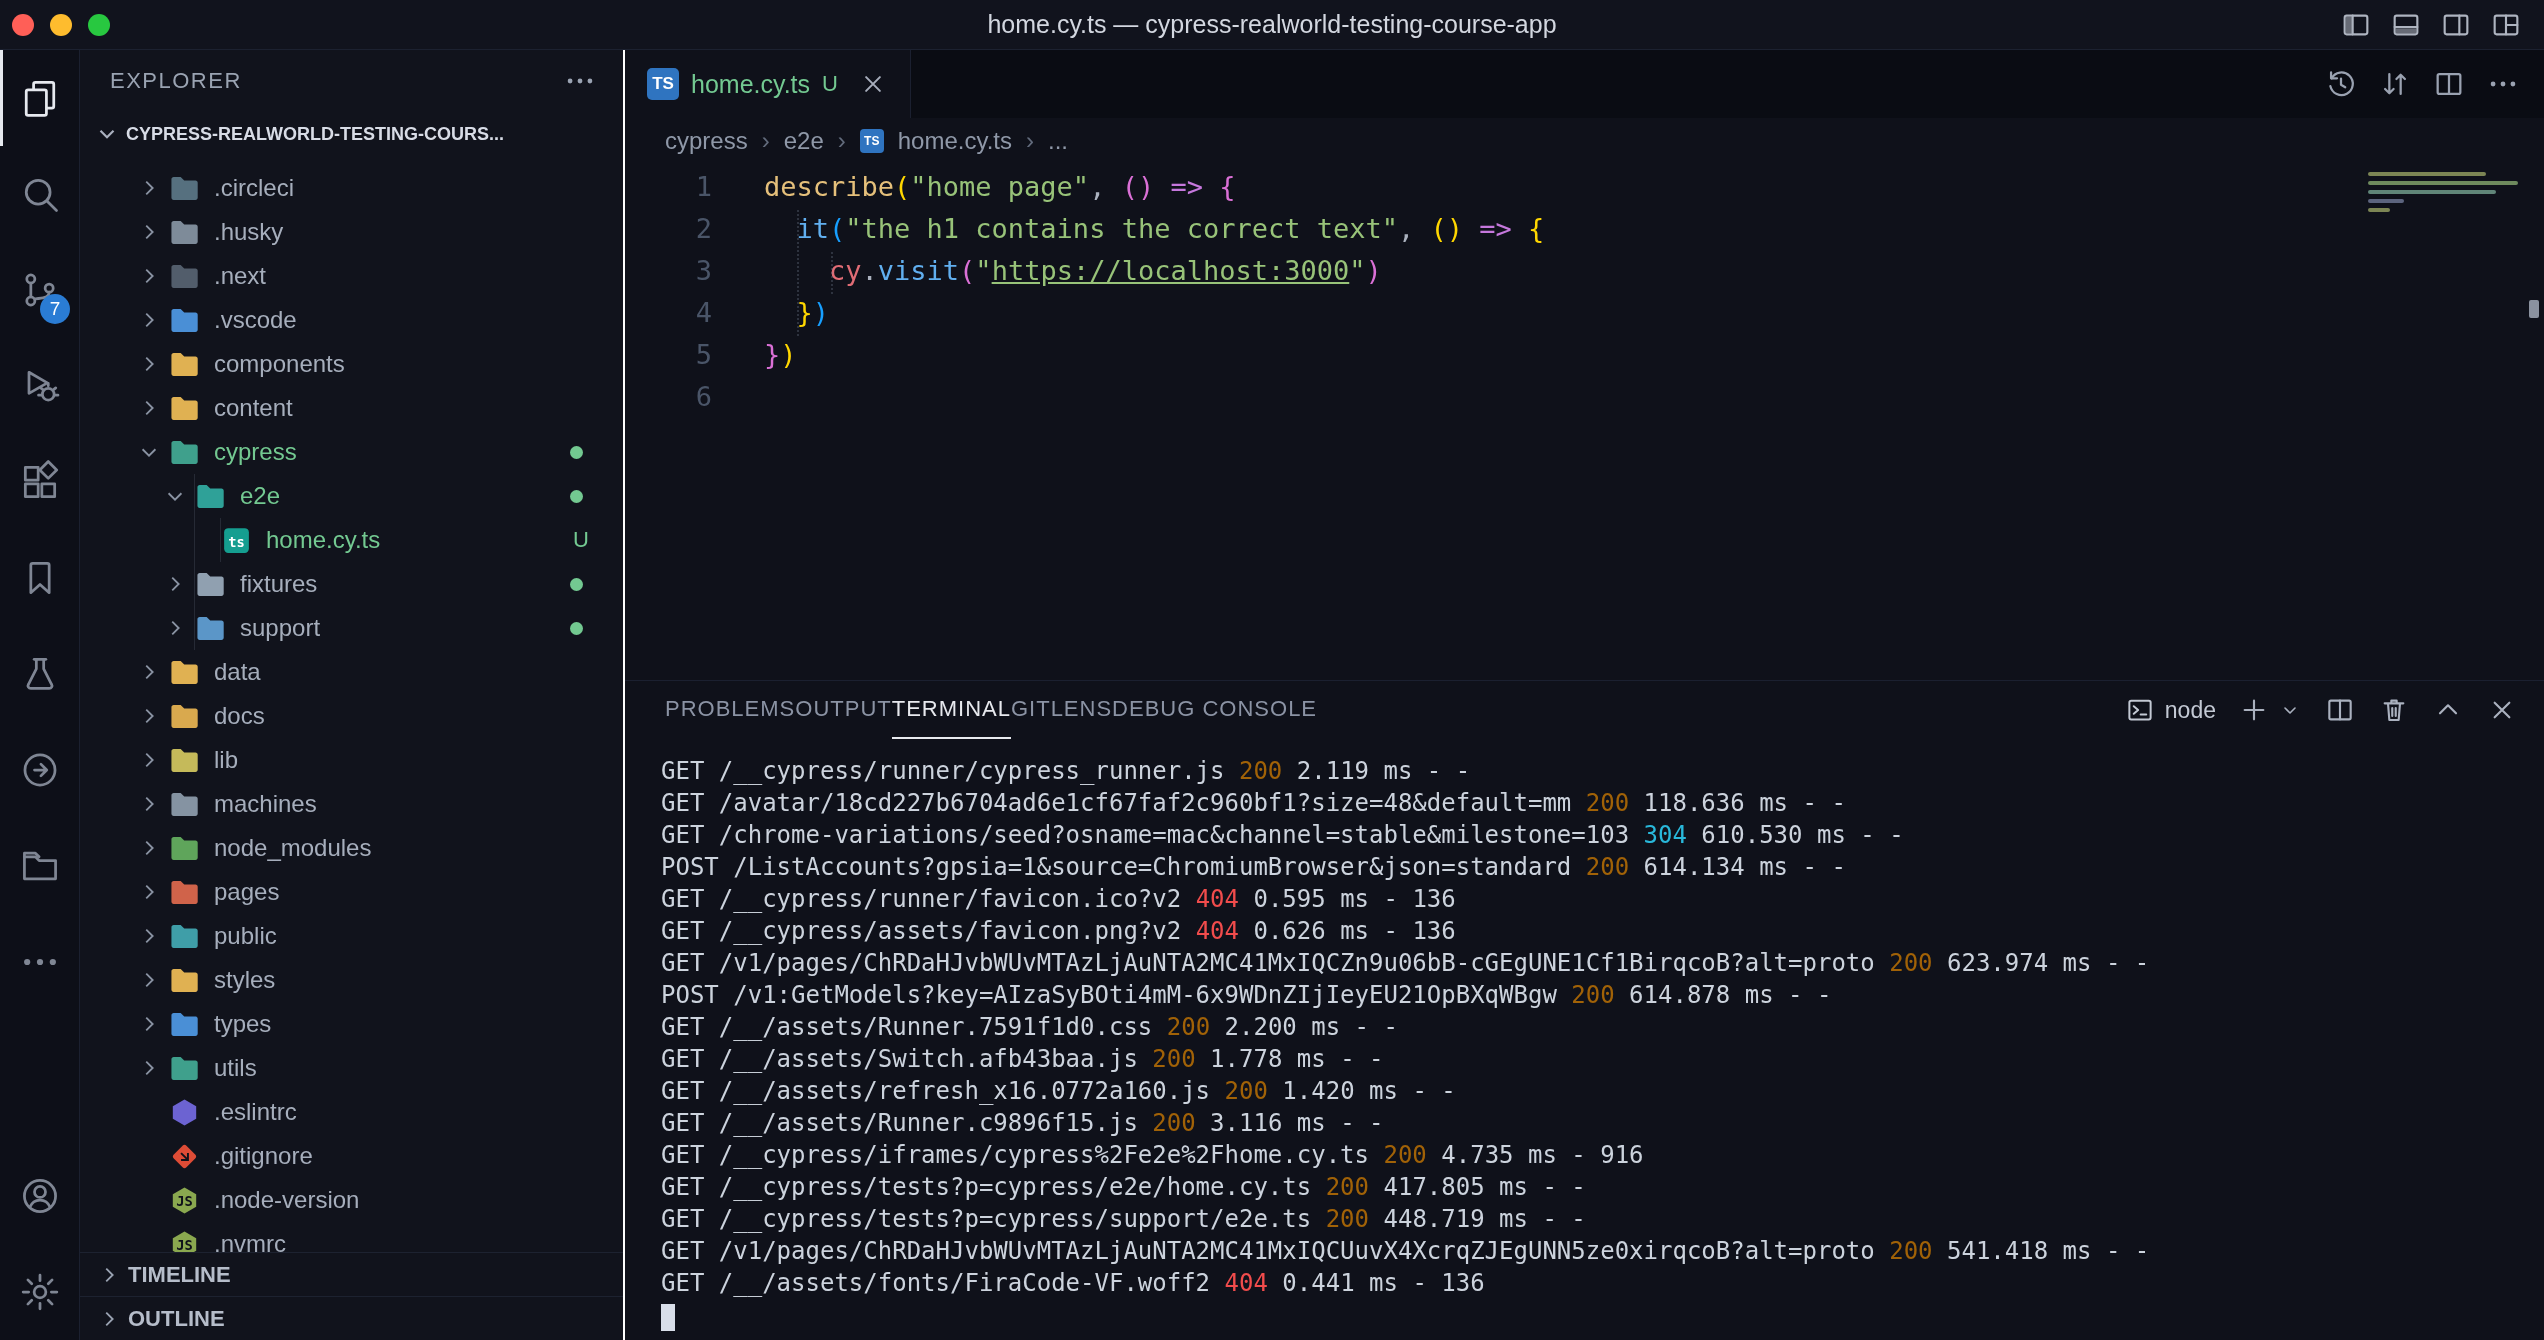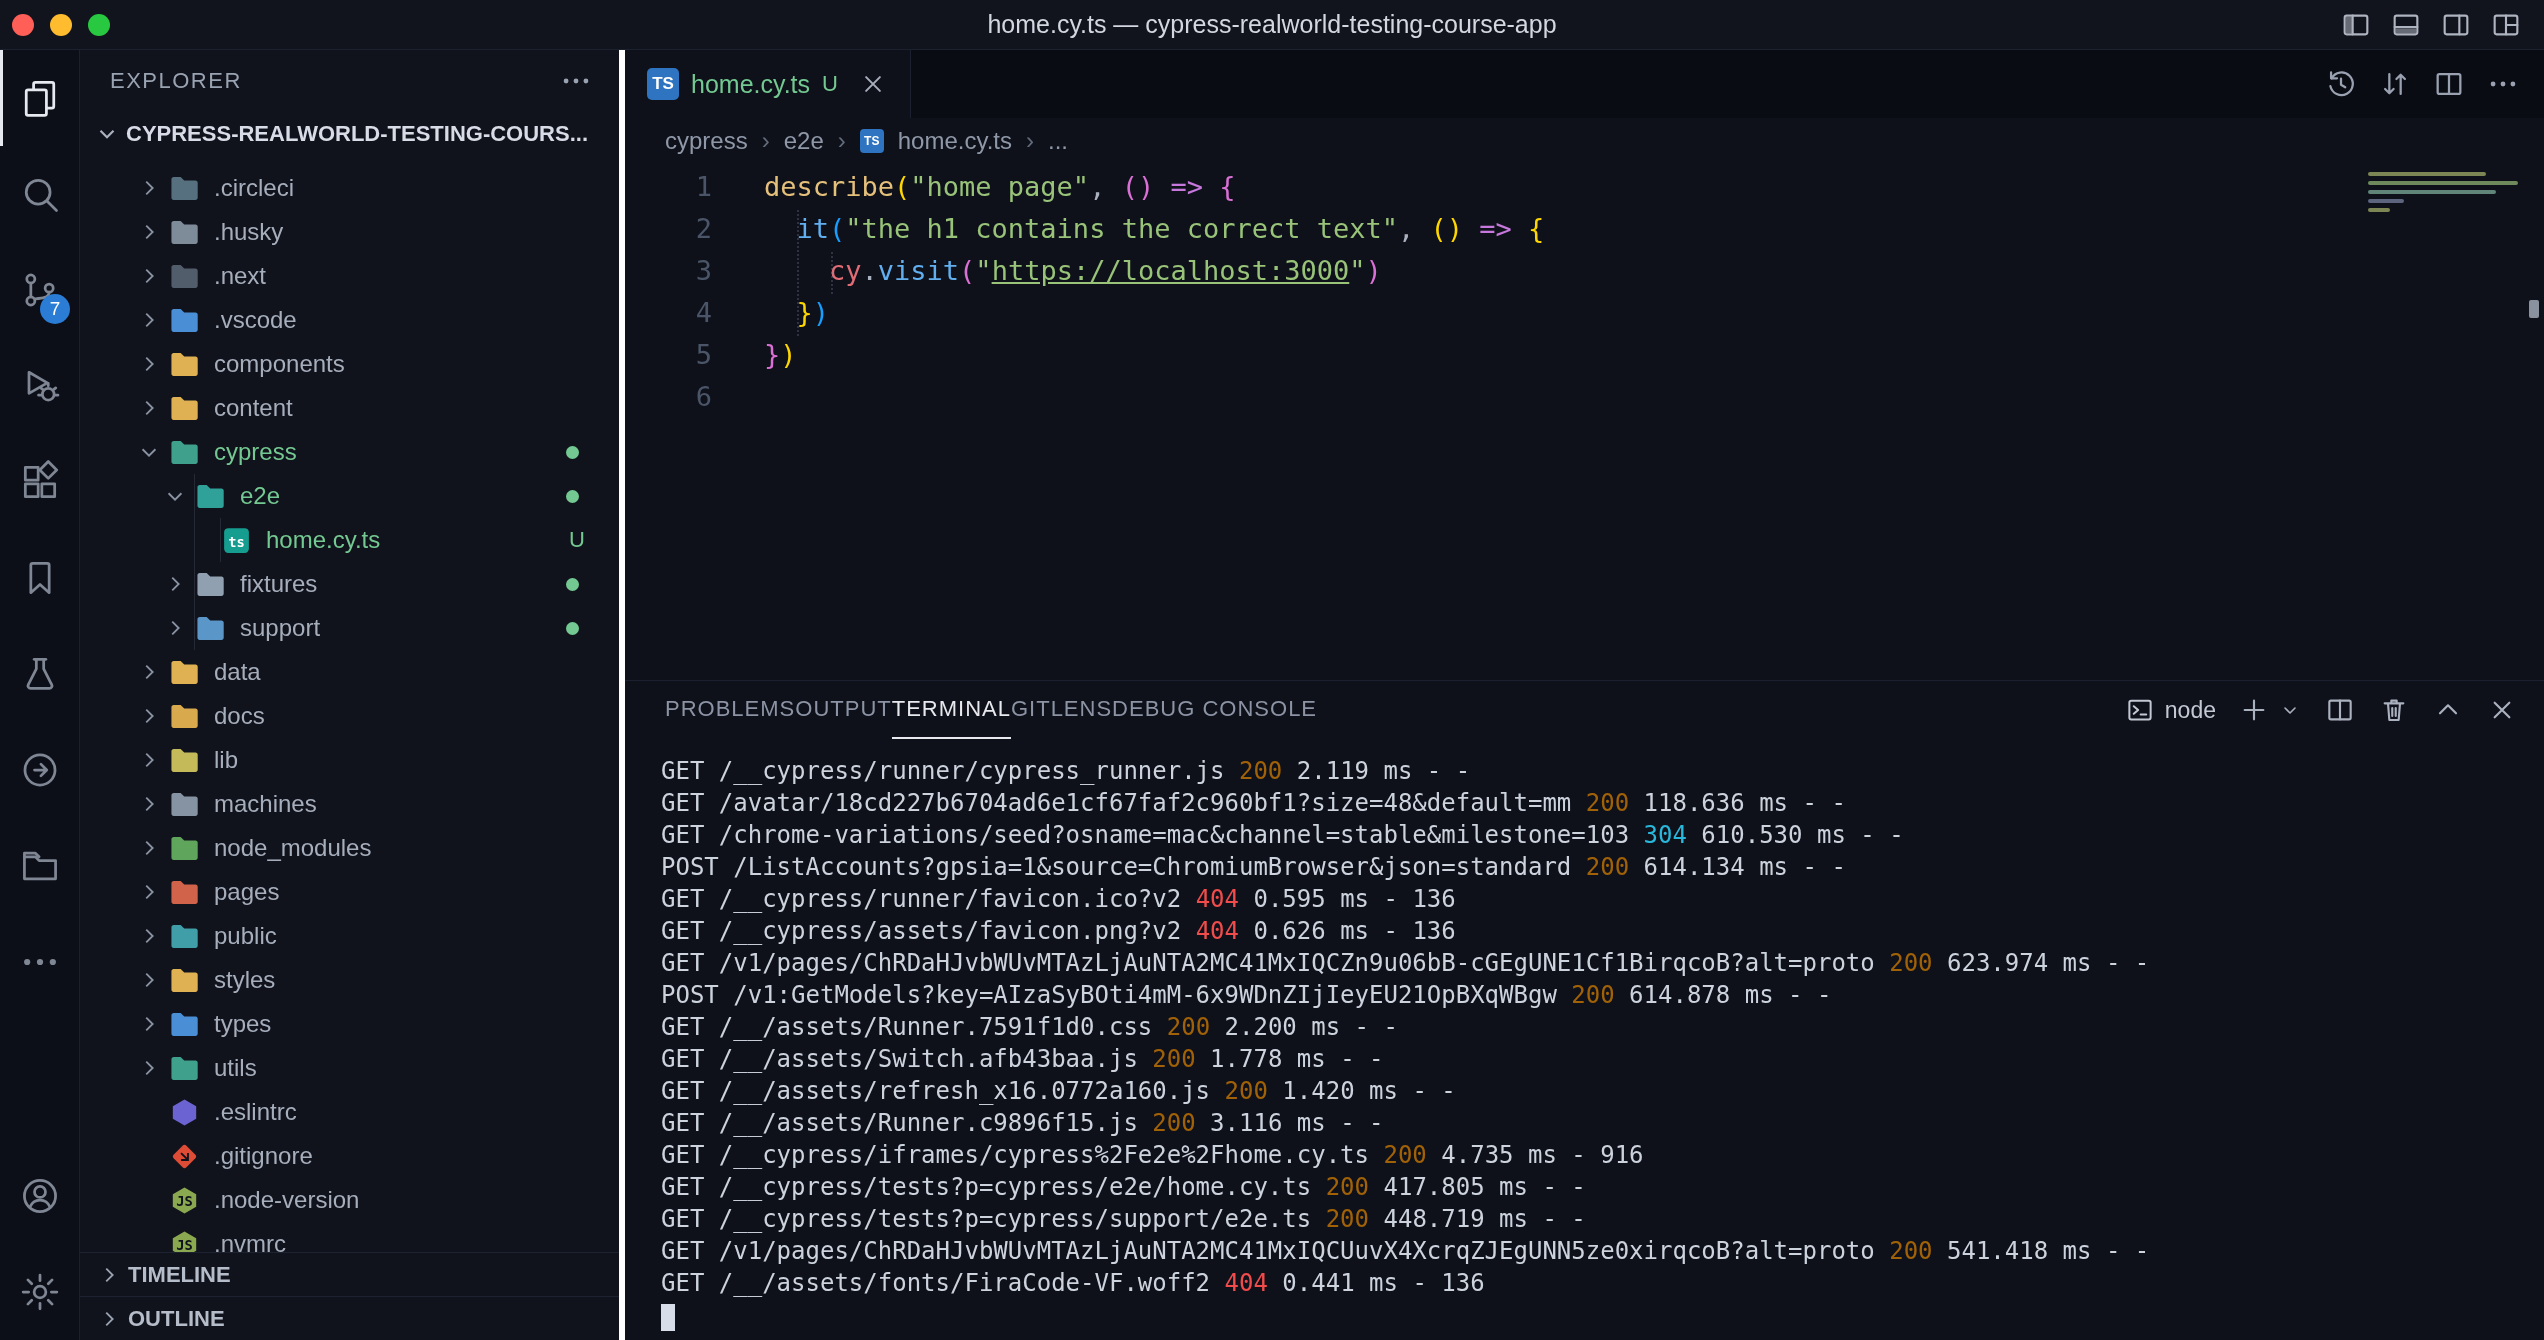--- a/index.html
+++ b/index.html
@@ -28,24 +28,24 @@
   
   .activitybar { width:80px; background:#0d0f18; border-right:1px solid #1b2030; display:flex; flex-direction:column; color:#7f8694; flex-shrink:0; }
   .ab-item { width:80px; height:96px; display:flex; align-items:center; justify-content:center; position:relative; }
   .ab-item.active { color:#e6e9ef; box-shadow:inset 3px 0 0 #e6e9ef; }
   .ab-icon { width:44px; height:44px; display:block; }
   .ab-icon svg { width:100%; height:100%; fill:none; stroke:currentColor; stroke-width:1.5; stroke-linecap:round; stroke-linejoin:round; }
   .ab-badge { position:absolute; right:10px; bottom:14px; min-width:30px; height:30px; border-radius:15px; background:#2a7cd4; color:#fff; font-size:19px; display:flex; align-items:center; justify-content:center; }
   .ab-bottom { margin-top:auto; }
 
   
-  .sidebar { width:545px; background:#11131c; border-right:6px solid #ffffff; display:flex; flex-direction:column; flex-shrink:0; }
+  .sidebar { width:545px; background:#11131c; border-right:2px solid #ffffff; display:flex; flex-direction:column; flex-shrink:0; }
   .sb-header { height:62px; display:flex; align-items:center; padding:0 26px 0 30px; color:#9aa3b2; font-size:22px; letter-spacing:1.5px; }
   .sb-more { margin-left:auto; width:34px; height:34px; color:#9aa3b2; }
-  .sb-root { height:44px; display:flex; align-items:center; font-weight:bold; color:#d8dce6; font-size:22px; padding-left:14px; gap:6px; }
+  .sb-root { height:44px; display:flex; align-items:center; font-weight:bold; color:#d8dce6; font-size:18px; padding-left:14px; gap:6px; }
   .sb-root .chev { width:26px; height:26px; color:#aab1bf; }
   .tree { flex:1; overflow:hidden; padding-top:10px; position:relative; }
   .tguide { position:absolute; width:1px; background:rgba(140,150,170,.18); }
   .titem { height:44px; display:flex; align-items:center; color:#a6aebc; position:relative; font-size:24px; }
   .titem .chev { width:38px; height:24px; display:flex; align-items:center; justify-content:center; color:#8a93a3; flex-shrink:0; }
   .titem .chev svg { width:22px; height:22px; fill:none; stroke:currentColor; stroke-width:2; }
   .titem .ficon { width:33px; height:33px; margin-right:13px; flex-shrink:0; }
   .titem .ficon svg { width:100%; height:100%; }
   .tlabel { white-space:nowrap; }
   .git-green { color:#73c991; }

